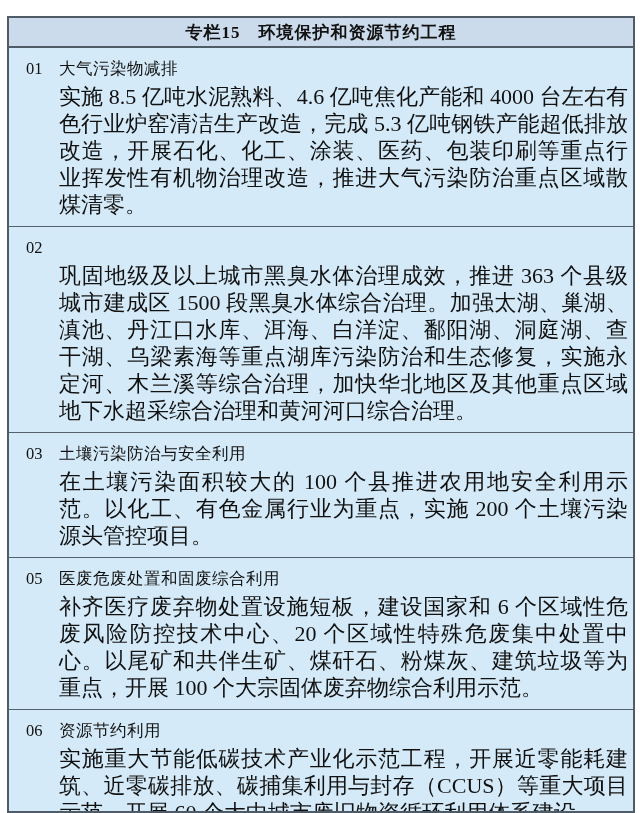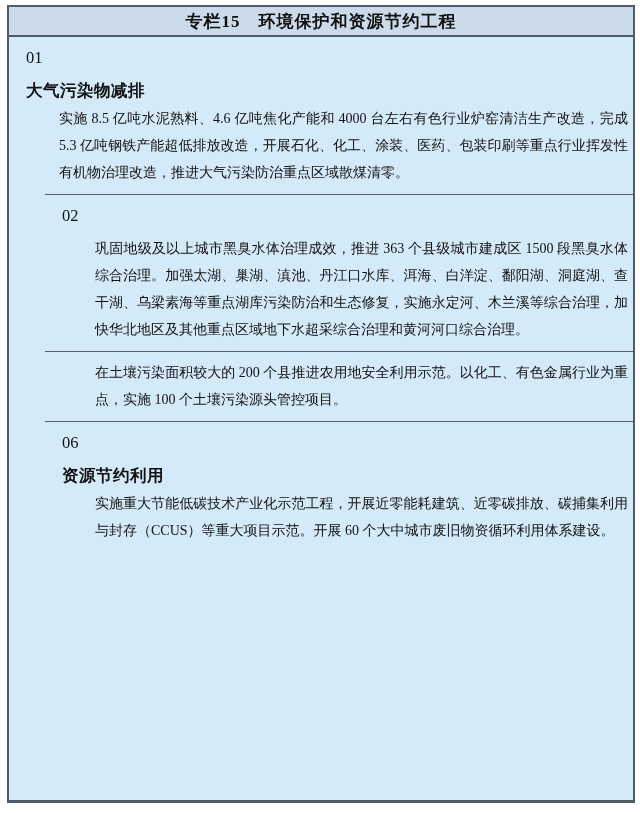--- a/index.html
+++ b/index.html
@@ -16,21 +16,21 @@
     width: 640px;
     height: 813px;
     background: #ffffff;
     font-family: "Liberation Serif", "DejaVu Serif", serif;
     color: var(--text);
     overflow: hidden;
   }
   .box {
     position: absolute;
     left: 7px;
-    top: 5px;
+    top: 16px;
     width: 628px;
     height: 798px;
     background: var(--body-bg);
     border: 2px solid var(--border);
     border-bottom-width: 3px;
     overflow: hidden;
   }
   .panel-header {
     height: 30px;
     background: var(--header-bg);
@@ -40,42 +40,40 @@
     justify-content: center;
     font-size: 17px;
     font-weight: bold;
     letter-spacing: 1px;
   }
   .section {
     padding: 7px 4px 8px 0;
   }
   .section + .section {
     border-top: 1px solid var(--separator);
-    margin-left: 36px;
   }
   .section-head {
     display: flex;
     padding-left: 17px;
     line-height: 28px;
     font-size: 16.5px;
-    flex-direction: column;
   }
   .section-num {
     width: 33px;
     flex: 0 0 33px;
     font-weight: normal;
   }
   .section-title {
-    font-weight: bold;
+    font-weight: normal;
     letter-spacing: 0.5px;
   }
   .section-body {
     margin-left: 50px;
     margin-right: 1px;
-    font-size: 14px;
+    font-size: 22px;
     line-height: 27px;
     text-align: justify;
     text-justify: inter-ideograph;
   }
 </style>
 </head>
 <body>
 
 <div class="page">
   <div class="box">
@@ -92,24 +90,35 @@
   </div>
 
   <div class="section">
     <div class="section-head">
       <span class="section-num">02</span>
     </div>
     <div class="section-body">巩固地级及以上城市黑臭水体治理成效，推进 363 个县级城市建成区 1500 段黑臭水体综合治理。加强太湖、巢湖、滇池、丹江口水库、洱海、白洋淀、鄱阳湖、洞庭湖、查干湖、乌梁素海等重点湖库污染防治和生态修复，实施永定河、木兰溪等综合治理，加快华北地区及其他重点区域地下水超采综合治理和黄河河口综合治理。</div>
   </div>
 
   <div class="section">
-    <div class="section-body">在土壤污染面积较大的 200 个县推进农用地安全利用示范。以化工、有色金属行业为重点，实施 100 个土壤污染源头管控项目。</div>
+    <div class="section-head">
+      <span class="section-num">03</span>
+      <span class="section-title">土壤污染防治与安全利用</span>
+    </div>
+    <div class="section-body">在土壤污染面积较大的 100 个县推进农用地安全利用示范。以化工、有色金属行业为重点，实施 200 个土壤污染源头管控项目。</div>
   </div>
 
 
+  <div class="section">
+    <div class="section-head">
+      <span class="section-num">05</span>
+      <span class="section-title">医废危废处置和固废综合利用</span>
+    </div>
+    <div class="section-body">补齐医疗废弃物处置设施短板，建设国家和 6 个区域性危废风险防控技术中心、20 个区域性特殊危废集中处置中心。以尾矿和共伴生矿、煤矸石、粉煤灰、建筑垃圾等为重点，开展 100 个大宗固体废弃物综合利用示范。</div>
+  </div>
 
   <div class="section">
     <div class="section-head">
       <span class="section-num">06</span>
       <span class="section-title">资源节约利用</span>
     </div>
     <div class="section-body">实施重大节能低碳技术产业化示范工程，开展近零能耗建筑、近零碳排放、碳捕集利用与封存（CCUS）等重大项目示范。开展 60 个大中城市废旧物资循环利用体系建设。</div>
   </div>
 </div>
   </div>

